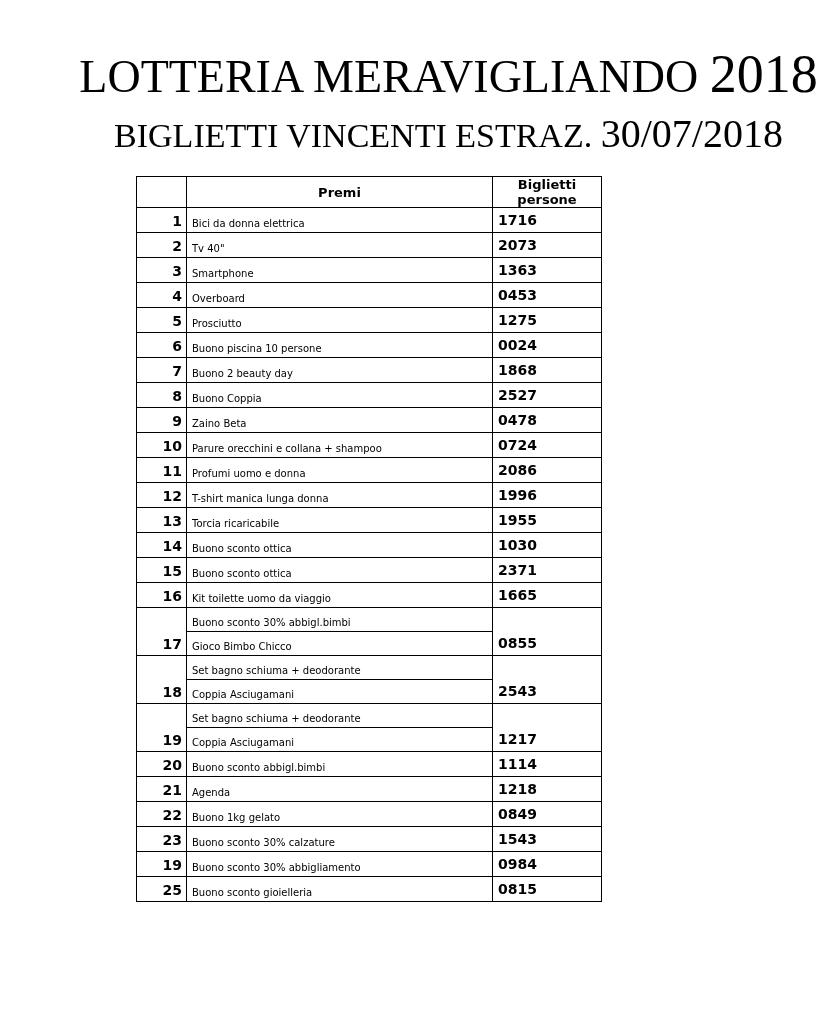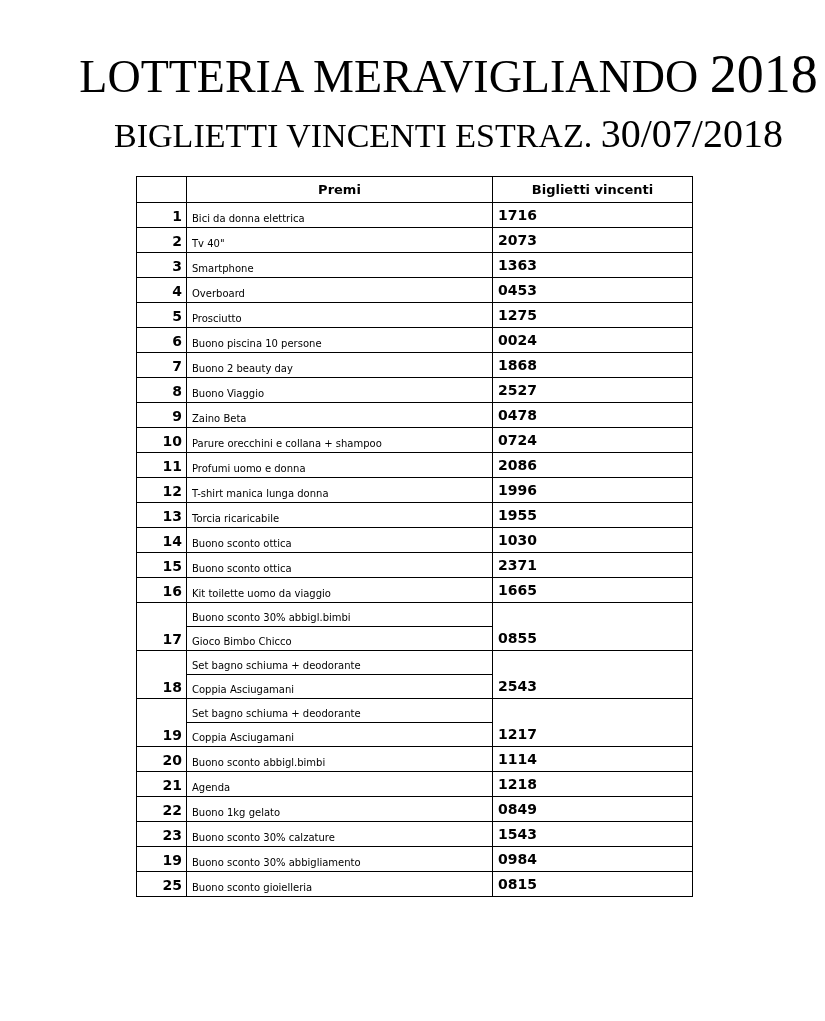--- a/index.html
+++ b/index.html
@@ -7,21 +7,21 @@
     .title {
       position: absolute; left: 0; width: 825px; text-align: center;
       font-family: "Liberation Serif", serif; color: #000; white-space: nowrap; margin-left: 36px;
     }
     .title1 { top: 44px; font-size: 46px; line-height: 60px; }
     .title1 .big { font-size: 54px; }
     .title2 { top: 112px; font-size: 34px; line-height: 44px; }
     .title2 .big { font-size: 40px; text-align: right; }
     table {
       position: absolute; left: 136px; top: 176px;
-      border-collapse: collapse; width: 557px;
+      border-collapse: collapse; width: 466px;
       font-family: "DejaVu Sans", sans-serif; color: #000;
     }
     td, th { border: 1px solid #000; padding: 0; }
     th { height: 25px; font-size: 13px; font-weight: bold; text-align: center; }
     td.num { width: 45px; text-align: right; padding-right: 4px; font-weight: bold; font-size: 14px; vertical-align: bottom; padding-bottom: 3px; }
     td.prize { width: 300px; font-size: 10px; padding-left: 5px; vertical-align: bottom; padding-bottom: 3px; }
     td.ticket { font-weight: bold; font-size: 14px; padding-left: 5px; vertical-align: bottom; padding-bottom: 4px; }
     tr.row td { height: 20px; }
     td.prize.sub { height: 20px; margin-left: 20px; }
   </style>
@@ -29,21 +29,21 @@
 <body>
 
 <div class="title title1"><span>LOTTERIA MERAVIGLIANDO </span><span class="big">2018</span></div>
 <div class="title title2"><span>BIGLIETTI VINCENTI ESTRAZ. </span><span class="big">30/07/2018</span></div>
 
 <table>
   <thead>
     <tr>
       <th style="width:49px"></th>
       <th>Premi</th>
-      <th>Biglietti vincenti</th>
+      <th>Biglietti persone</th>
     </tr>
   </thead>
   <tbody id="tbody">
       <tr class="row">
         <td class="num">1</td>
         <td class="prize">Bici da donna elettrica</td>
         <td class="ticket">1716</td>
       </tr>
       <tr class="row">
         <td class="num">2</td>
@@ -70,21 +70,21 @@
         <td class="prize">Buono piscina 10 persone</td>
         <td class="ticket">0024</td>
       </tr>
       <tr class="row">
         <td class="num">7</td>
         <td class="prize">Buono 2 beauty day</td>
         <td class="ticket">1868</td>
       </tr>
       <tr class="row">
         <td class="num">8</td>
-        <td class="prize">Buono Viaggio</td>
+        <td class="prize">Buono Coppia</td>
         <td class="ticket">2527</td>
       </tr>
       <tr class="row">
         <td class="num">9</td>
         <td class="prize">Zaino Beta</td>
         <td class="ticket">0478</td>
       </tr>
       <tr class="row">
         <td class="num">10</td>
         <td class="prize">Parure orecchini e collana + shampoo</td>

